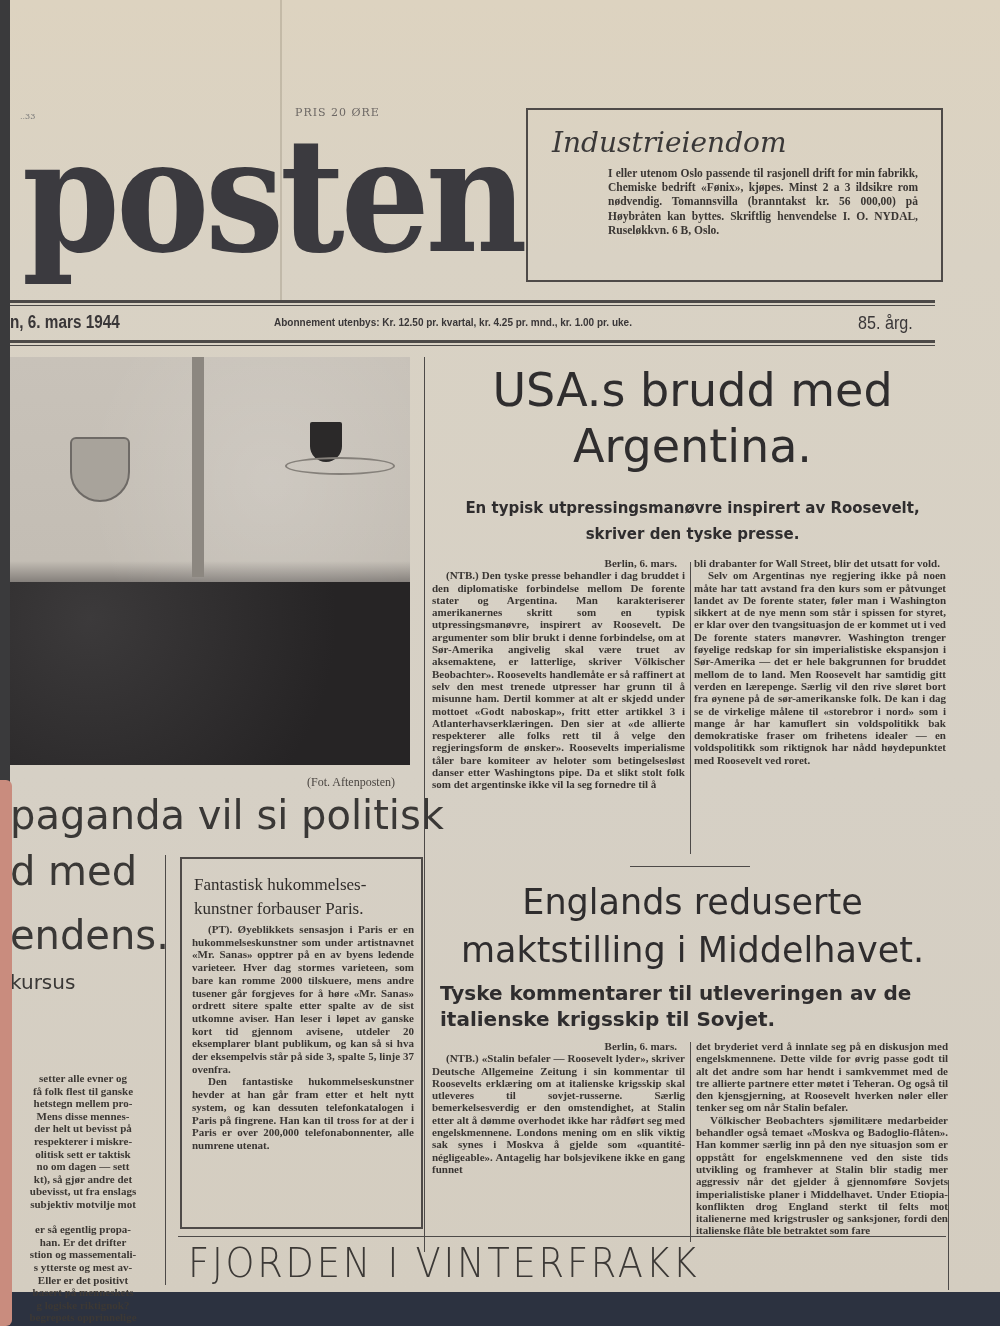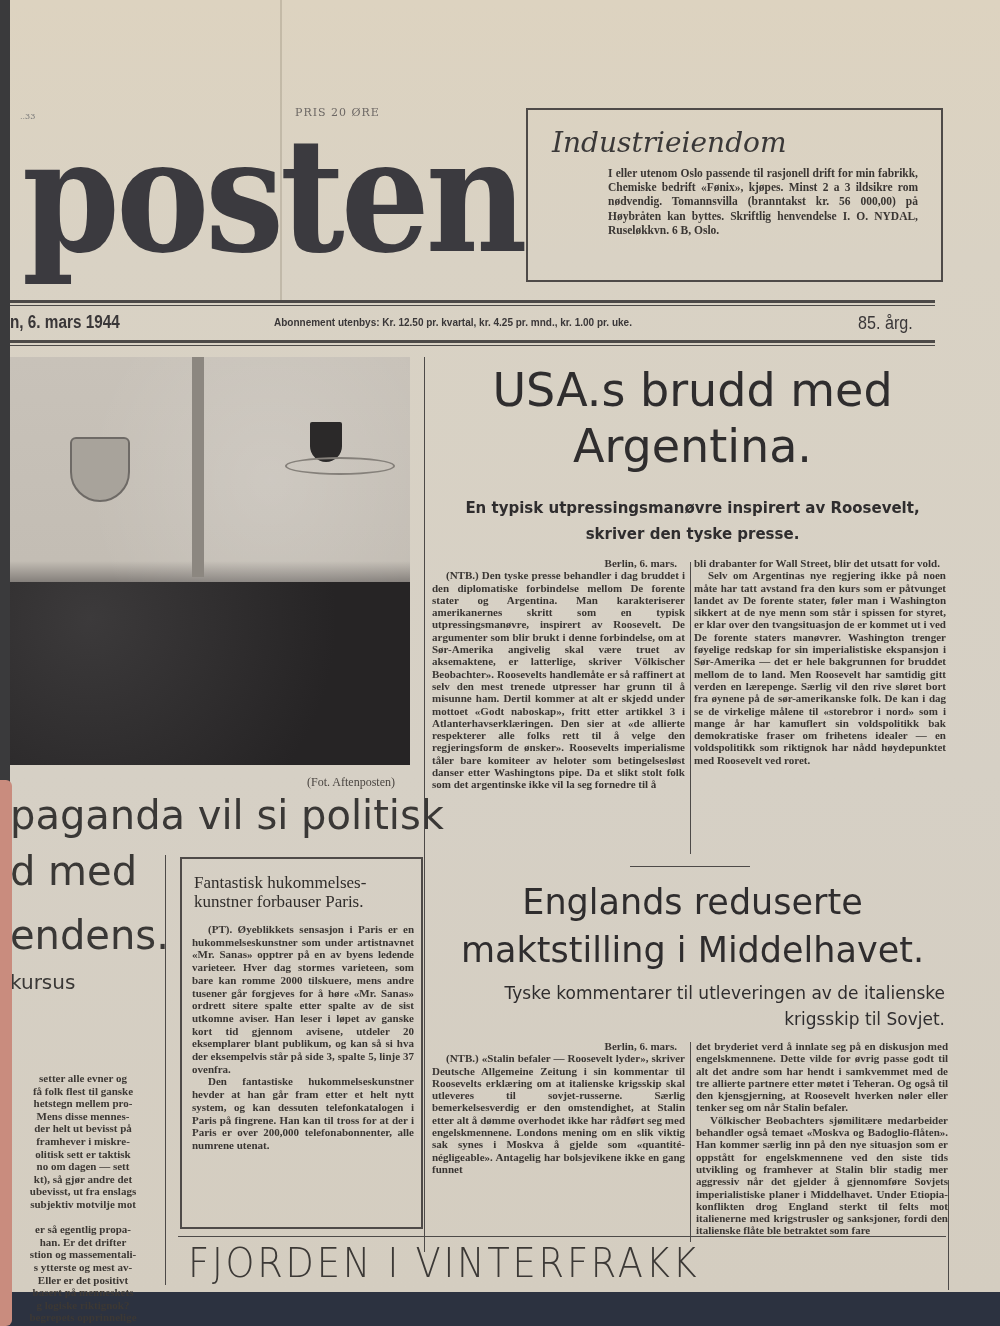--- a/index.html
+++ b/index.html
@@ -57,41 +57,41 @@
   .lh2 { position: absolute; left: 0; top: 56px; font-size: 40px; white-space: nowrap; }
   .lh3 { position: absolute; left: 0; top: 120px; font-size: 40px; white-space: nowrap; }
   .kursus { position: absolute; left: 0; top: 970px; font-size: 20px; font-family: "DejaVu Sans", sans-serif; color: #3a3836; }
   .vrule-l { position: absolute; left: 155px; top: 855px; width: 1px; height: 430px; background: #4d4a48; }
 
   .left-body { position: absolute; left: 0; top: 1072px; width: 146px; font-size: 11px; line-height: 12.6px; font-family: "Liberation Serif", serif; font-weight: bold; color: #3c3834; text-align: center; }
   .left-body p { white-space: nowrap; }
 
   
   .paris-box { position: absolute; left: 170px; top: 857px; width: 243px; height: 372px; border: 2px solid #4e4a48; }
-  .paris-title { position: absolute; left: 12px; top: 14px; width: 222px; font-size: 17px; line-height: 19px; font-family: "Liberation Serif", serif; color: #302d2b; }
+  .paris-title { position: absolute; left: 12px; top: 14px; width: 222px; font-size: 17px; line-height: 24px; font-family: "Liberation Serif", serif; color: #302d2b; }
   .paris-body { position: absolute; left: 10px; top: 64px; width: 222px; font-size: 11px; line-height: 12.7px; text-align: justify; font-family: "Liberation Serif", serif; font-weight: bold; color: #3a3633; }
   .paris-body p { text-indent: 16px; }
 
   .vrule-m { position: absolute; left: 414px; top: 357px; width: 1px; height: 895px; background: #4d4a48; }
 
   
   .h1-main { position: absolute; left: 430px; top: 362px; width: 505px; text-align: center; font-family: "DejaVu Sans", sans-serif; font-size: 46px; line-height: 56px; color: #2f2d2e; }
   .h1-sub { position: absolute; left: 430px; top: 495px; width: 505px; text-align: center; font-family: "DejaVu Sans", sans-serif; font-size: 15px; line-height: 26px; color: #2f2d2e; font-weight: bold; }
 
   .col { position: absolute; font-size: 11px; line-height: 12.3px; text-align: justify; font-family: "Liberation Serif", serif; font-weight: bold; color: #3a3633; }
   .col p { text-indent: 14px; }
   .col .dl { text-align: right; text-indent: 0; padding-right: 8px; }
   .c1 { left: 422px; top: 557px; width: 253px; }
   .c2 { left: 684px; top: 557px; width: 252px; }
   .vrule-c1 { position: absolute; left: 680px; top: 562px; width: 1px; height: 292px; background: #4d4a48; }
 
   .sep-short { position: absolute; left: 620px; top: 866px; width: 120px; height: 1px; background: #4d4a48; }
 
   .h2-main { position: absolute; left: 430px; top: 878px; width: 505px; text-align: center; font-family: "DejaVu Sans", sans-serif; font-size: 35px; line-height: 48px; color: #2f2d2e; }
-  .h2-sub { position: absolute; left: 430px; top: 980px; width: 505px; text-align: right; font-family: "DejaVu Sans", sans-serif; font-size: 17px; line-height: 26px; color: #2f2d2e; font-weight: normal; }
+  .h2-sub { position: absolute; left: 430px; top: 980px; width: 505px; text-align: left; font-family: "DejaVu Sans", sans-serif; font-size: 20px; line-height: 26px; color: #2f2d2e; font-weight: bold; }
 
   .c3 { left: 422px; top: 1040px; width: 253px; }
   .c4 { left: 686px; top: 1040px; width: 252px; }
   .vrule-c3 { position: absolute; left: 680px; top: 1042px; width: 1px; height: 200px; background: #4d4a48; }
 
   .rule-fjord { position: absolute; left: 168px; top: 1236px; width: 768px; height: 1px; background: #4d4a48; }
   .fjorden { position: absolute; left: 178px; top: 1240px; font-size: 40px; font-family: "DejaVu Sans", sans-serif; font-weight: 200; letter-spacing: 3px; color: #3c3936; white-space: nowrap; transform: scaleX(0.92); transform-origin: left; }
   .vrule-r { position: absolute; left: 938px; top: 1180px; width: 1px; height: 110px; background: #4d4a48; }
 </style>
 </head>
@@ -135,21 +135,21 @@
   </div>
   <div class="kursus">kursus</div>
   <div class="vrule-l"></div>
 
   <div class="left-body">
     <p>setter alle evner og</p>
     <p>få folk flest til ganske</p>
     <p>hetstegn mellem pro-</p>
     <p>Mens disse mennes-</p>
     <p>der helt ut bevisst på</p>
-    <p>framhever i miskre-</p>
+    <p>respekterer i miskre-</p>
     <p>olitisk sett er taktisk</p>
     <p>no om dagen — sett</p>
     <p>kt), så gjør andre det</p>
     <p>ubevisst, ut fra enslags</p>
     <p>subjektiv motvilje mot</p>
     <p>&nbsp;</p>
     <p>er så egentlig propa-</p>
     <p>han. Er det drifter</p>
     <p>stion og massementali-</p>
     <p>s ytterste og mest av-</p>

